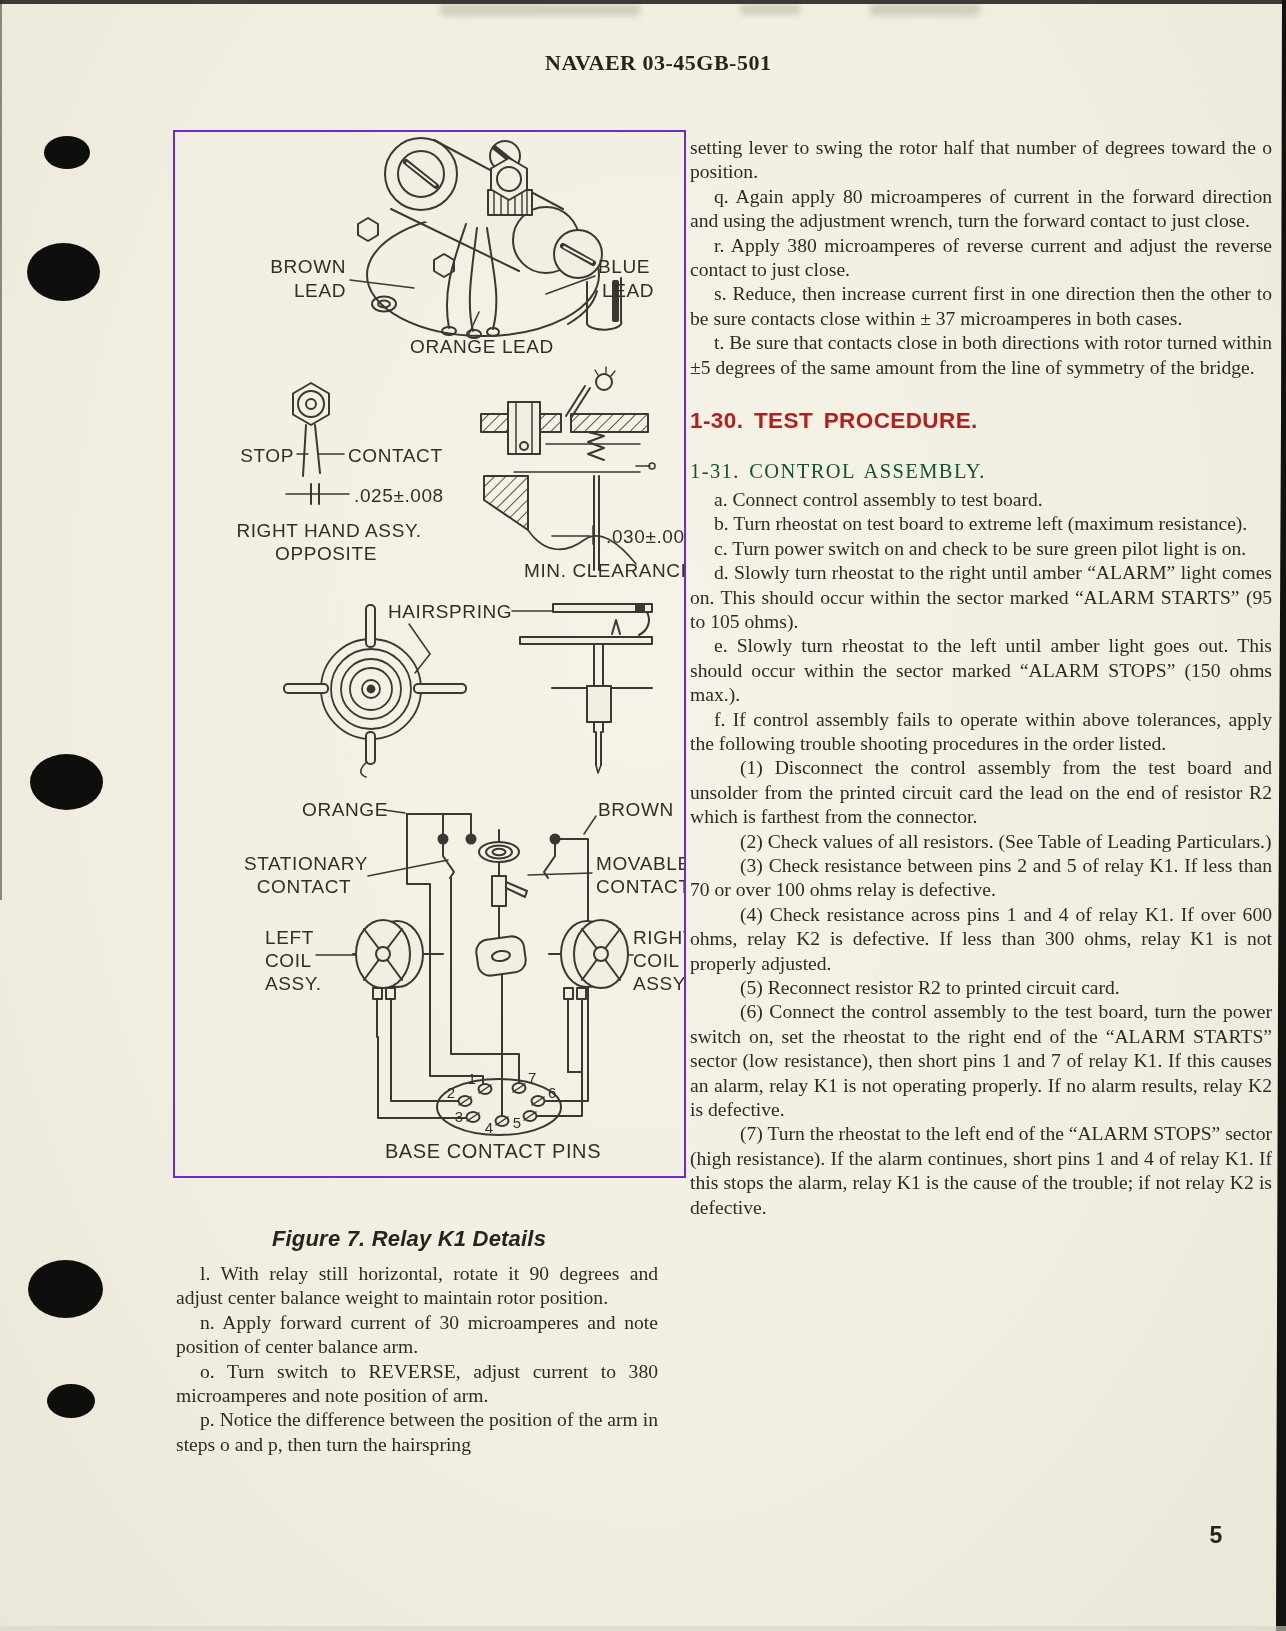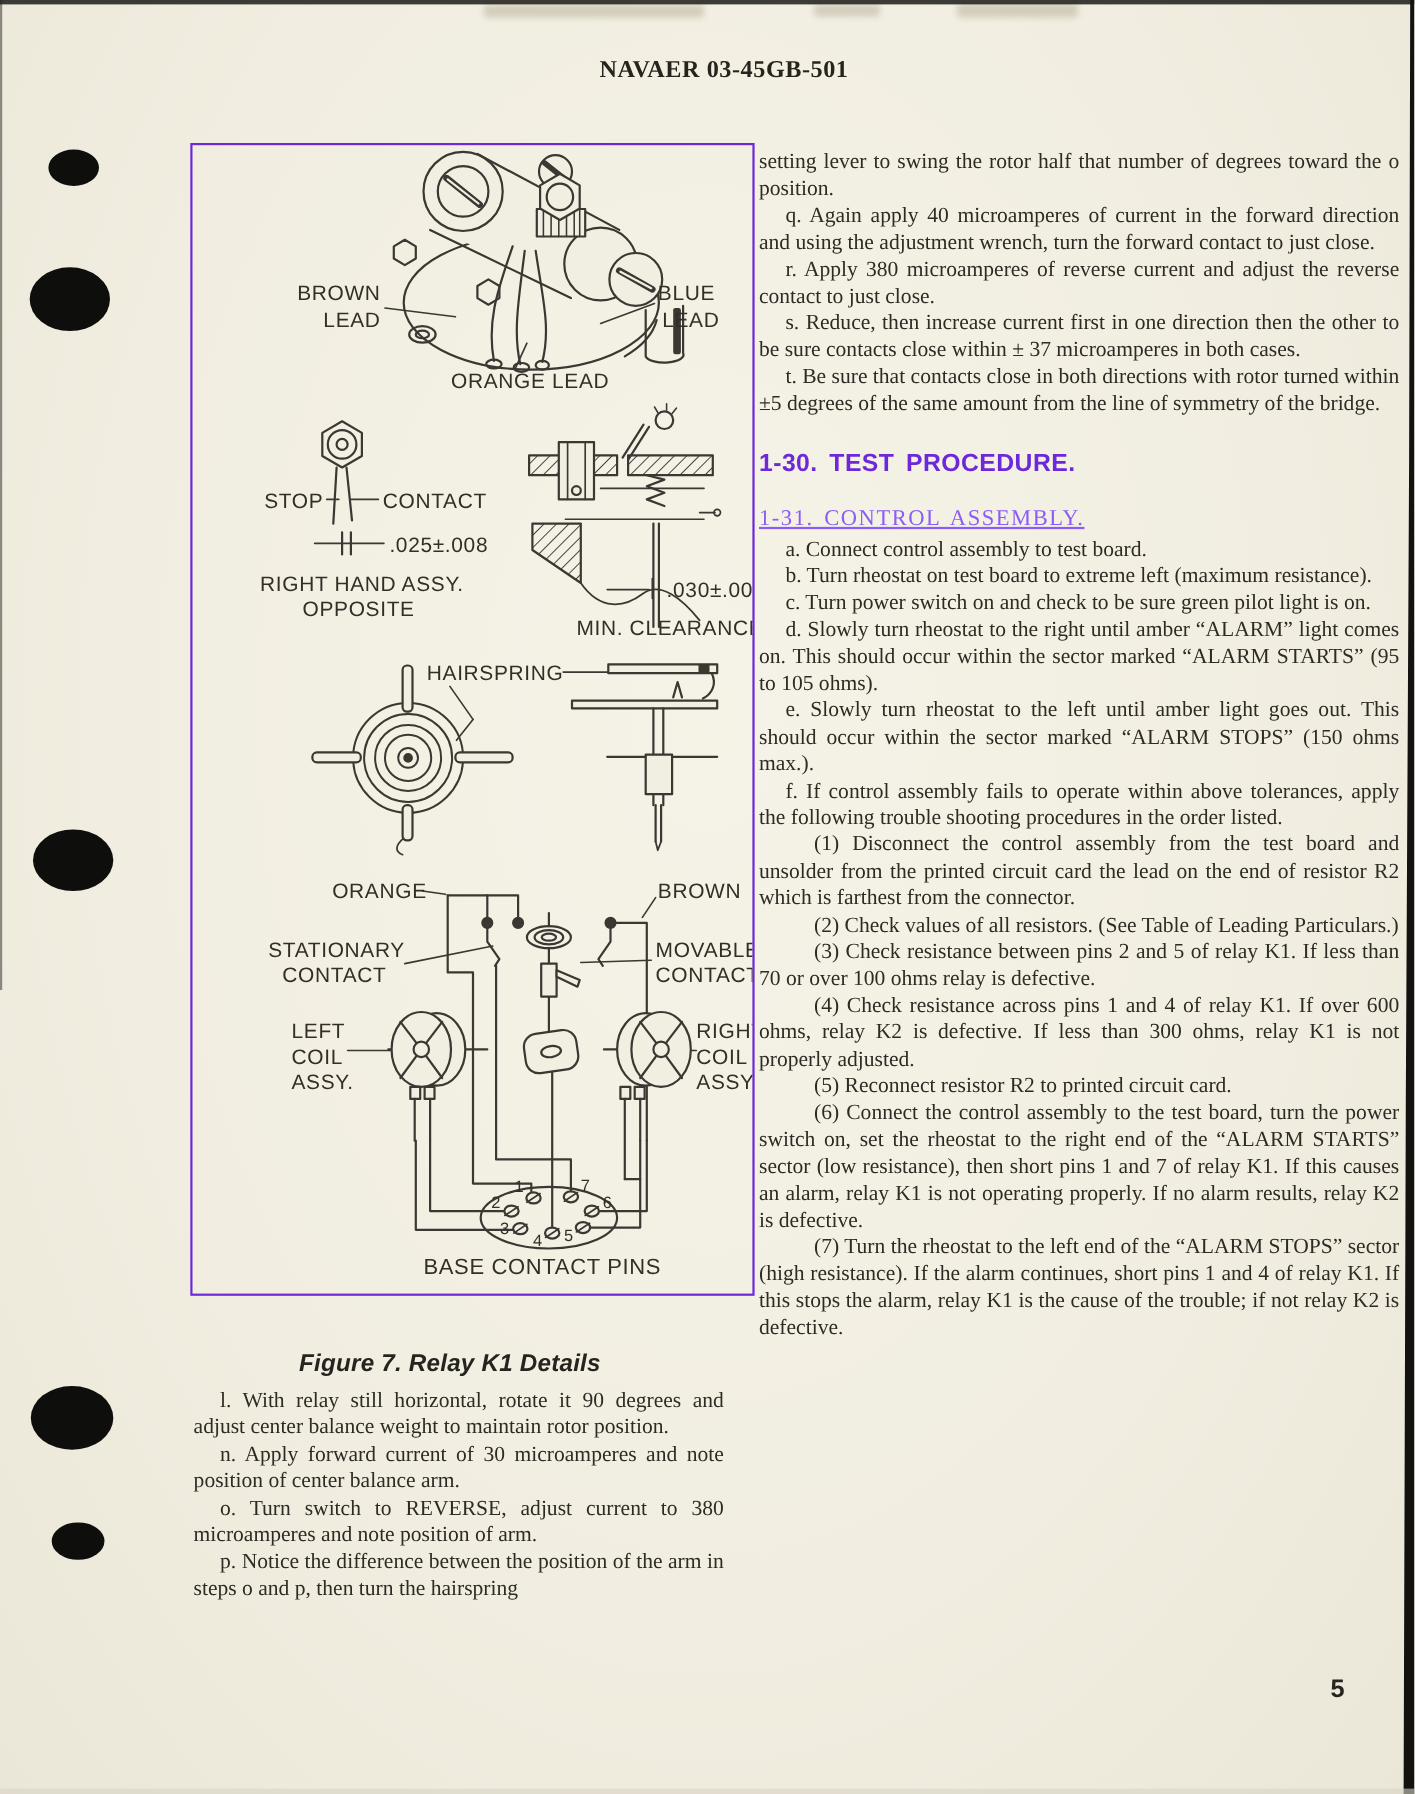--- a/index.html
+++ b/index.html
@@ -26,26 +26,26 @@
   }
   .coltext{font-size:19.6px;line-height:24.4px;text-align:justify;}
   .leftcol{left:176px;top:1240px;width:482px;margin-top:22px;}
   .rightcol{left:690px;top:136px;width:582px;}
   .coltext p{margin:0;}
   .ind{text-indent:24px;}
   .num{text-indent:50px;}
   .cont{text-indent:0;}
   .h30{
     font-family:"Liberation Sans", sans-serif;font-weight:bold;
-    font-size:22.5px;letter-spacing:.4px;word-spacing:4px;color:#6d28d9;
+    font-size:22.5px;letter-spacing:.4px;word-spacing:4px;color:#b91c1c;
     margin:29px 0 0 0 !important;text-align:left;text-indent:0;
   }
   .h31{
-    font-size:20.5px;letter-spacing:1.4px;word-spacing:3px;color:#8b5cf6;
-    margin:26px 0 4px 0 !important;text-align:left;text-indent:0;text-decoration:underline;
+    font-size:20.5px;letter-spacing:1.4px;word-spacing:3px;color:#14532d;
+    margin:26px 0 4px 0 !important;text-align:left;text-indent:0;
   }
   .pagenum{
     left:1186px;top:1522px;width:60px;text-align:center;
     font-family:"Liberation Sans", sans-serif;font-weight:bold;font-size:23px;color:#26241f;
   }
   .dot{position:absolute;background:#0e0e0c;border-radius:50%;}
   .bleed{position:absolute;background:#b9b29b;filter:blur(3px);opacity:.55;border-radius:3px;}
   svg text{font-family:"Liberation Sans", sans-serif;fill:#332f28;}
   .lbl{font-size:19px;letter-spacing:.6px;}
   .sm{font-size:15px;}
@@ -316,21 +316,21 @@
 
 <div class="abs coltext leftcol">
   <p class="ind">l.  With relay still horizontal, rotate it 90 degrees and adjust center balance weight to maintain rotor position.</p>
   <p class="ind">n.  Apply forward current of 30 microamperes and note position of center balance arm.</p>
   <p class="ind">o.  Turn switch to REVERSE, adjust current to 380 microamperes and note position of arm.</p>
   <p class="ind">p.  Notice the difference between the position of the arm in steps o and p, then turn the hairspring</p>
 </div>
 
 <div class="abs coltext rightcol">
   <p class="cont">setting lever to swing the rotor half that number of degrees toward the o position.</p>
-  <p class="ind">q.  Again apply 40 microamperes of current in the forward direction and using the adjustment wrench, turn the forward contact to just close.</p>
+  <p class="ind">q.  Again apply 80 microamperes of current in the forward direction and using the adjustment wrench, turn the forward contact to just close.</p>
   <p class="ind">r.  Apply 380 microamperes of reverse current and adjust the reverse contact to just close.</p>
   <p class="ind">s.  Reduce, then increase current first in one direction then the other to be sure contacts close within ± 37 microamperes in both cases.</p>
   <p class="ind">t.  Be sure that contacts close in both directions with rotor turned within ±5 degrees of the same amount from the line of symmetry of the bridge.</p>
   <p class="h30">1-30. TEST PROCEDURE.</p>
   <p class="h31">1-31. CONTROL ASSEMBLY.</p>
   <p class="ind">a.  Connect control assembly to test board.</p>
   <p class="ind">b.  Turn rheostat on test board to extreme left (maximum resistance).</p>
   <p class="ind">c.  Turn power switch on and check to be sure green pilot light is on.</p>
   <p class="ind">d.  Slowly turn rheostat to the right until amber “ALARM” light comes on. This should occur within the sector marked “ALARM STARTS” (95 to 105 ohms).</p>
   <p class="ind">e.  Slowly turn rheostat to the left until amber light goes out. This should occur within the sector marked “ALARM STOPS” (150 ohms max.).</p>

